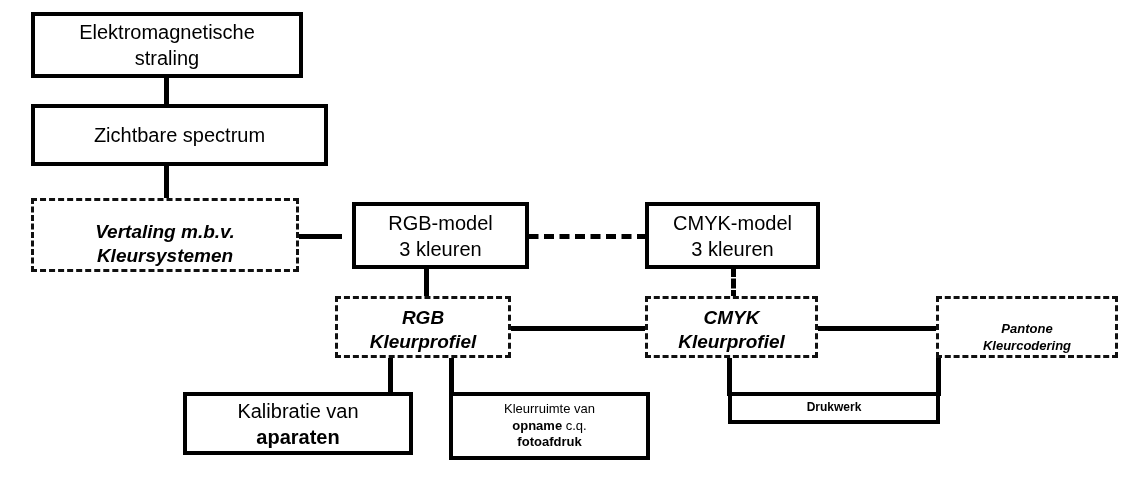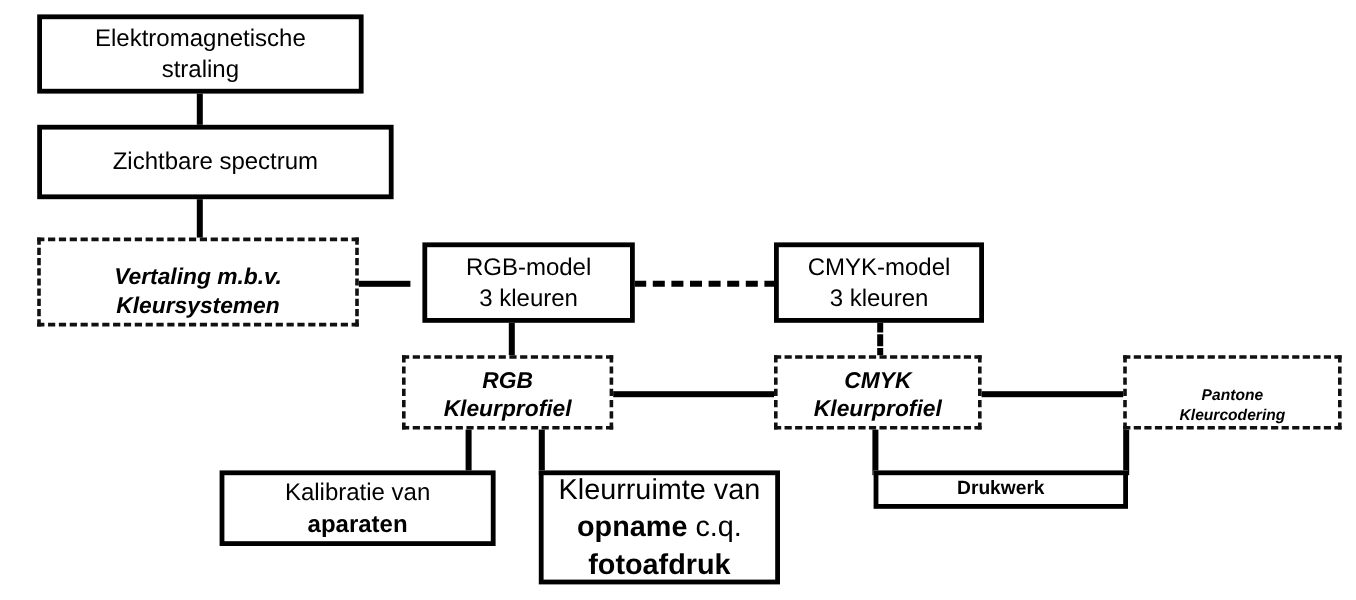--- a/index.html
+++ b/index.html
@@ -133,23 +133,23 @@
   <div class="node dashed italic" style="left:936px; top:296px; width:182px; height:62px; font-size:13px;">
     <span class="line">Pantone</span>
     <span class="line">Kleurcodering</span>
   </div>
 
   <div class="node solid" style="left:163px; top:392px; width:230px; height:63px; font-size:20px;margin-left:20px;">
     <span class="line reg">Kalibratie van</span>
     <span class="line bold">aparaten</span>
   </div>
 
-  <div class="node solid" style="left:449px; top:392px; width:201px; height:95px; font-size:24px;">
+  <div class="node solid" style="left:449px; top:392px; width:201px; height:68px; font-size:13px;">
     <span class="line reg">Kleurruimte van</span>
     <span class="line"><b>opname</b><span>&nbsp;</span><span class="reg">c.q.</span></span>
     <span class="line bold">fotoafdruk</span>
   </div>
 
-  <div class="node solid" style="left:728px; top:392px; width:212px; height:32px; font-size:16px;">
+  <div class="node solid" style="left:728px; top:392px; width:212px; height:32px; font-size:12px;">
     <span class="line bold">Drukwerk</span>
   </div>
 
 </div>
 
 </body></html>

